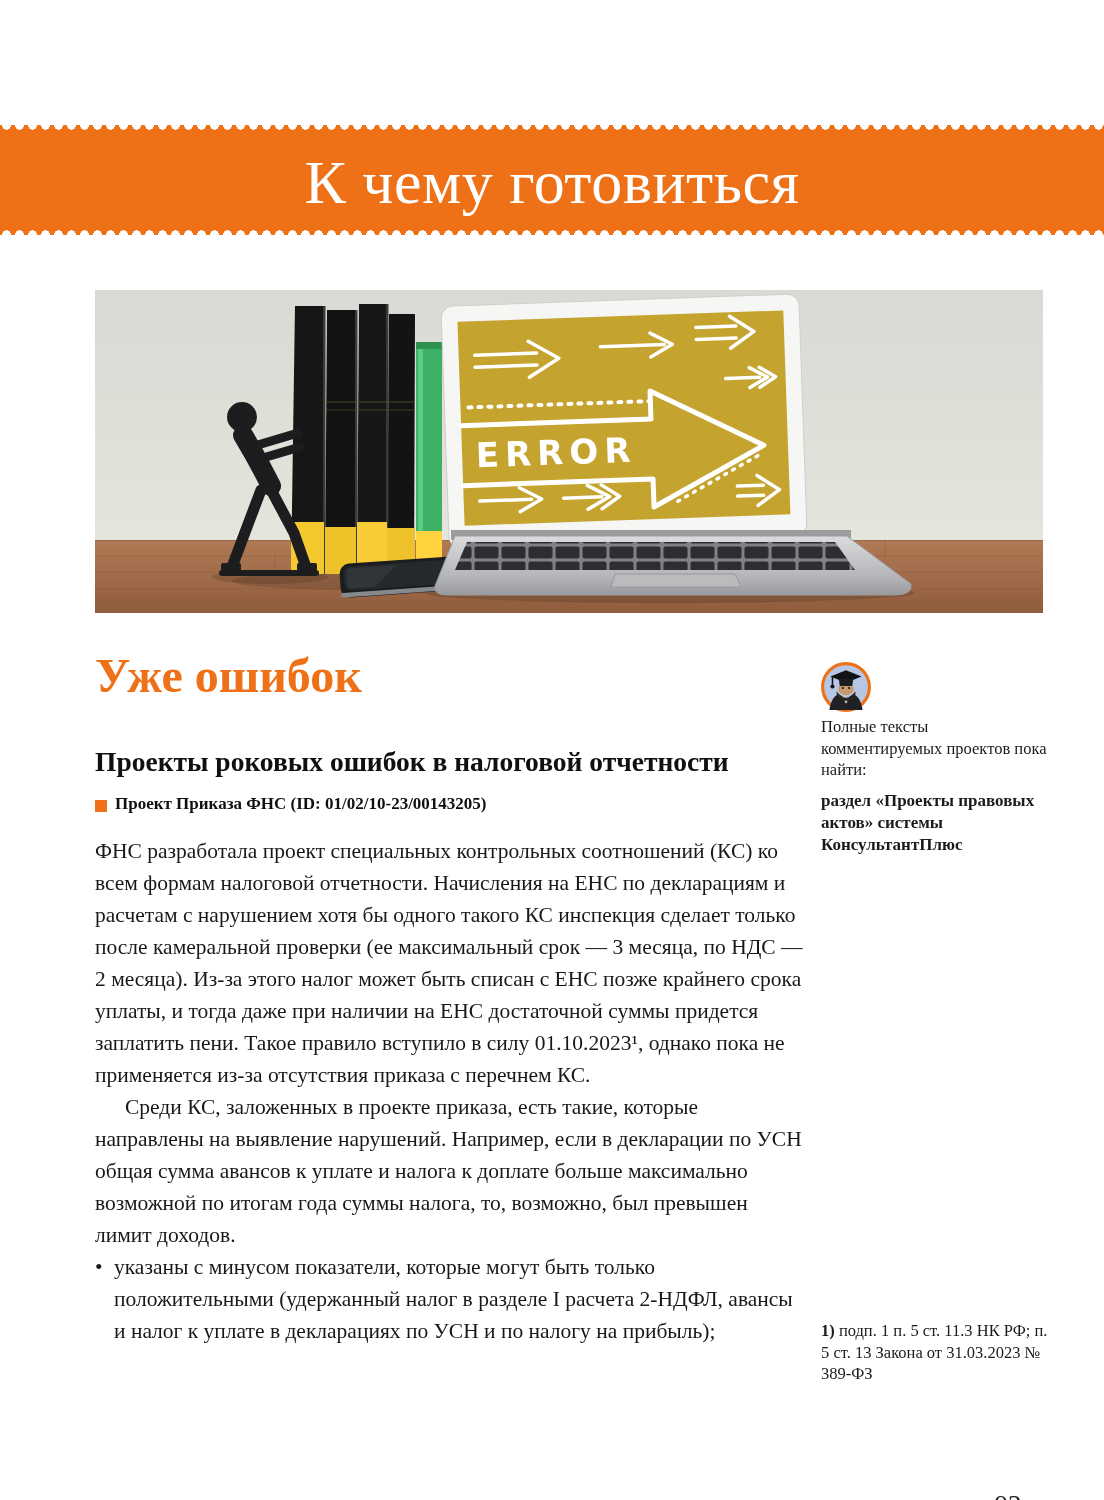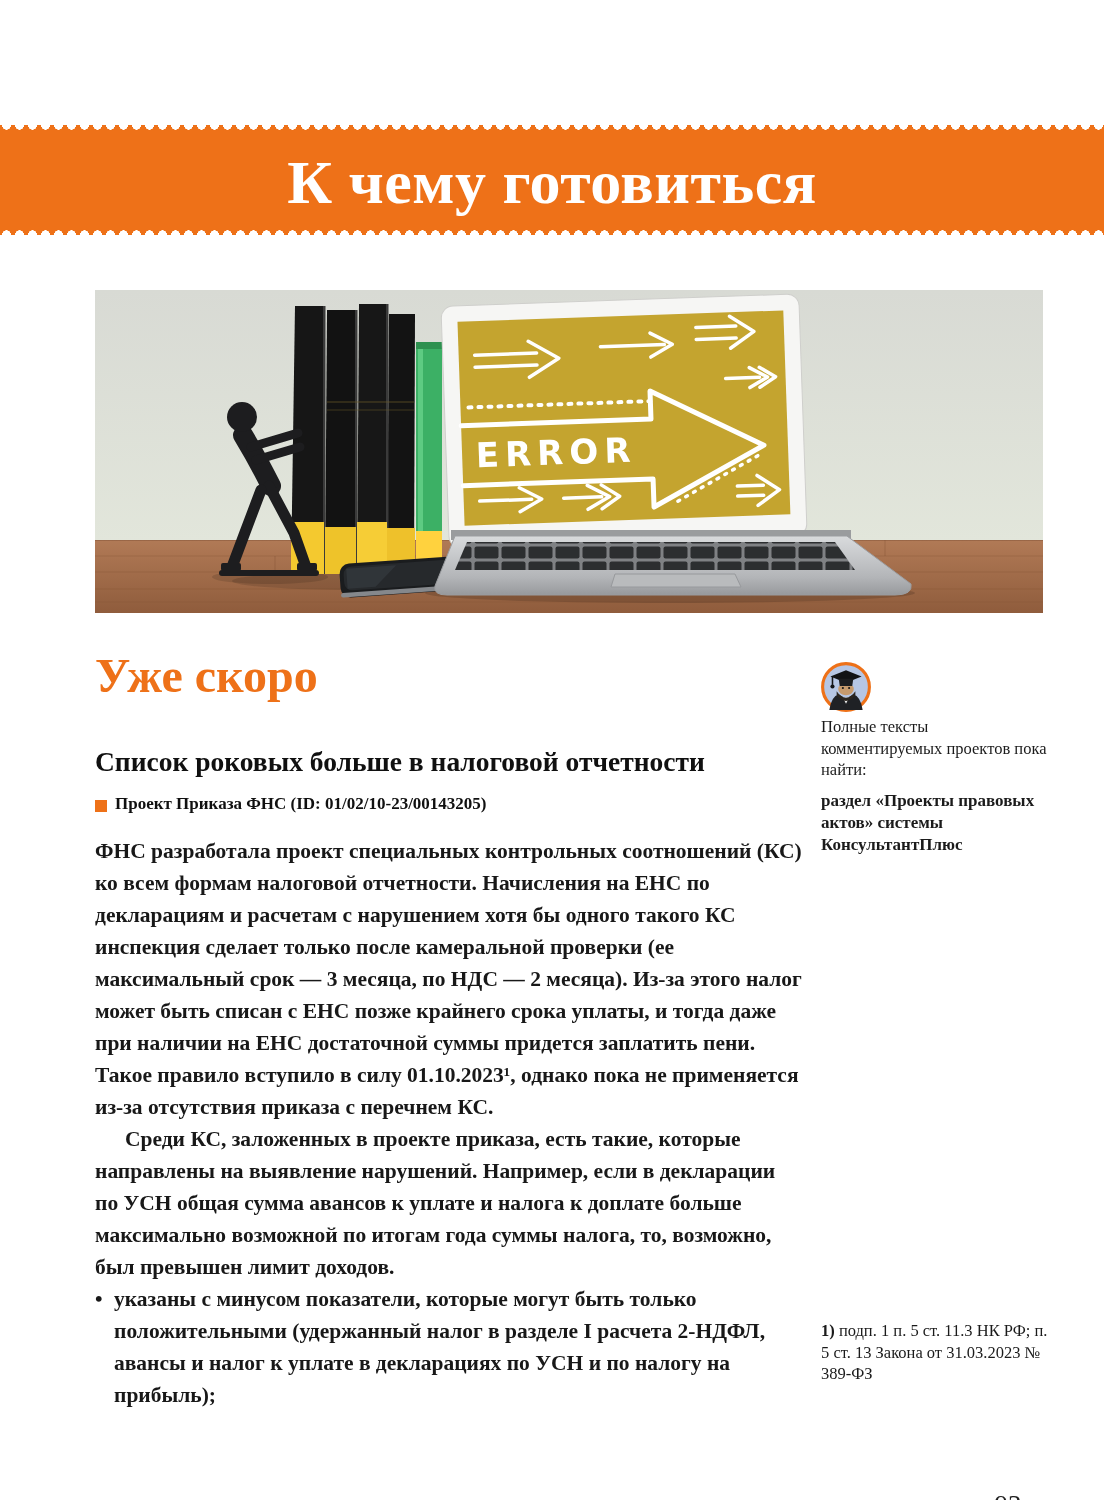--- a/index.html
+++ b/index.html
@@ -6,39 +6,39 @@
   .page {
     position:relative; width:1104px; height:1500px; background:#ffffff;
     font-family:"Liberation Serif", serif; overflow:hidden;
   }
 
   
   .banner { position:absolute; left:0; top:125px; width:1104px; height:110px; background:#ee7118; }
   .banner::before, .banner::after { content:""; position:absolute; left:0; width:100%; height:9px; background-size:13px 9px; background-repeat:repeat-x; }
   .banner::before { top:0;    background-image:radial-gradient(circle 4.7px at 6.5px 0px,   #ffffff 97%, rgba(255,255,255,0) 100%); }
   .banner::after  { bottom:0; background-image:radial-gradient(circle 4.7px at 6.5px 9px,  #ffffff 97%, rgba(255,255,255,0) 100%); }
-  .banner h1 { margin:0; height:110px; line-height:114px; text-align:center; color:#ffffff; font-size:62px; font-weight:700; letter-spacing:0.5px; }
+  .banner h1 { margin:0; height:110px; line-height:114px; text-align:center; color:#ffffff; font-size:62px; font-weight:400; letter-spacing:0.5px; }
 
   
   .hero { position:absolute; left:95px; top:290px; width:948px; height:323px; display:block; }
 
   
   .section-title { position:absolute; left:95px; top:650px; margin:0; font-size:48px; line-height:52px; font-weight:700; color:#ee7118; }
 
   
   .aside-icon { position:absolute; left:820px; top:661px; width:52px; height:52px; }
   .aside-note { position:absolute; left:821px; top:716px; width:232px; font-size:16.5px; line-height:21.5px; color:#1b1b1b; }
   .aside-note .bold { font-weight:700; font-size:17px; line-height:22px; margin-top:9px; }
 
   
   .headline { position:absolute; left:95px; top:746px; width:716px; margin:0; font-size:27.5px; line-height:32px; font-weight:700; color:#101010; }
   .kicker { position:absolute; left:95px; top:794px; width:716px; display:flex; align-items:center; font-size:17px; font-weight:700; color:#101010; }
   .kicker .sq { width:12px; height:12px; background:#ee7118; flex:none; margin:3px 8px 0 0; }
 
-  .body-col { position:absolute; left:95px; top:835px; width:708px; font-size:21.5px; line-height:32px; color:#181818;font-weight:bold; }
+  .body-col { position:absolute; left:95px; top:835px; width:708px; font-size:21.5px; line-height:32px; color:#181818; }
   .body-col p { margin:0; }
   .body-col p.ind { text-indent:30px; }
   .bullet-row { display:flex; }
   .bullet-row .bm { width:19px; flex:none; }
 
   
   .footnote { position:absolute; left:821px; top:1320px; width:234px; font-size:16.5px; line-height:21.5px; color:#1b1b1b; }
   .footnote .fm { font-weight:700; }
 
   .page-number { position:absolute; left:971px; top:1490px; width:74px; text-align:center; font-size:27px; color:#222222; }
@@ -152,42 +152,42 @@
     </g>
 
     <g>
       <rect x="356" y="240" width="400" height="10" fill="#9a9c9e"></rect>
       <path d="M340 296 L360 246 L752 246 L816 294 Q818 305 800 305 L352 305 Q338 305 340 296 Z" fill="url(#alumG)" stroke="#9b9da0"></path>
       <path d="M372 252 L740 252 L760 280 L360 280 Z" fill="url(#keysP)"></path>
       <path d="M520 284 L640 284 L646 297 L516 297 Z" fill="#b9bbbd" stroke="#97999c"></path>
     </g>
   </svg>
 
-  <h2 class="section-title">Уже скоро</h2>
+  <h2 class="section-title">Уже ошибок</h2>
 
   <svg class="aside-icon" viewBox="0 0 50 50" xmlns="http://www.w3.org/2000/svg">
     <circle cx="25" cy="25" r="22.5" fill="#b6c6e4" stroke="#ee7118" stroke-width="3"></circle>
     <path d="M9 47 Q11 34 18 32 Q25 38 32 32 Q39 34 41 47 Z" fill="#1f2125"></path>
     <polygon points="22,35 28,35 25,41" fill="#ececec"></polygon>
     <ellipse cx="25" cy="27" rx="7.5" ry="6" fill="#c69a6d"></ellipse>
     <circle cx="22" cy="26" r="1" fill="#111"></circle>
       <circle cx="28" cy="26" r="1" fill="#111"></circle>
     <path d="M16 29 Q25 42 34 29 L34 33 Q25 44 16 33 Z" fill="#2b251f"></path>
     <polygon points="10,15 25,9 40,15 25,21" fill="#121316"></polygon>
     <path d="M18 17 L32 17 L31 24 L19 24 Z" fill="#1c1d20"></path>
     <path d="M12 15 L12 23" stroke="#121316" stroke-width="1.5"></path>
     <circle cx="12" cy="24.5" r="2" fill="#121316"></circle>
   </svg>
 
   <div class="aside-note">
     <div>Полные тексты комментируемых проектов пока найти:</div>
     <div class="bold">раздел «Проекты правовых актов» системы КонсультантПлюс</div>
   </div>
 
-  <h3 class="headline">Список роковых больше в налоговой отчетности</h3>
+  <h3 class="headline">Проекты роковых ошибок в налоговой отчетности</h3>
 
   <div class="kicker">
     <span class="sq"></span>
     <span>Проект Приказа ФНС (ID: 01/02/10-23/00143205)</span>
   </div>
 
   <div class="body-col">
     <p>ФНС разработала проект специальных контрольных соотношений (КС) ко всем формам налоговой отчетности. Начисления на ЕНС по декларациям и расчетам с нарушением хотя бы одного такого КС инспекция сделает только после камеральной проверки (ее максимальный срок — 3 месяца, по НДС — 2 месяца). Из-за этого налог может быть списан с ЕНС позже крайнего срока уплаты, и тогда даже при наличии на ЕНС достаточной суммы придется заплатить пени. Такое правило вступило в силу 01.10.2023¹, однако пока не применяется из-за отсутствия приказа с перечнем КС.</p>
     <p class="ind">Среди КС, заложенных в проекте приказа, есть такие, которые направлены на выявление нарушений. Например, если в декларации по УСН общая сумма авансов к уплате и налога к доплате больше максимально возможной по итогам года суммы налога, то, возможно, был превышен лимит доходов.</p>
     <div class="bullet-row">

